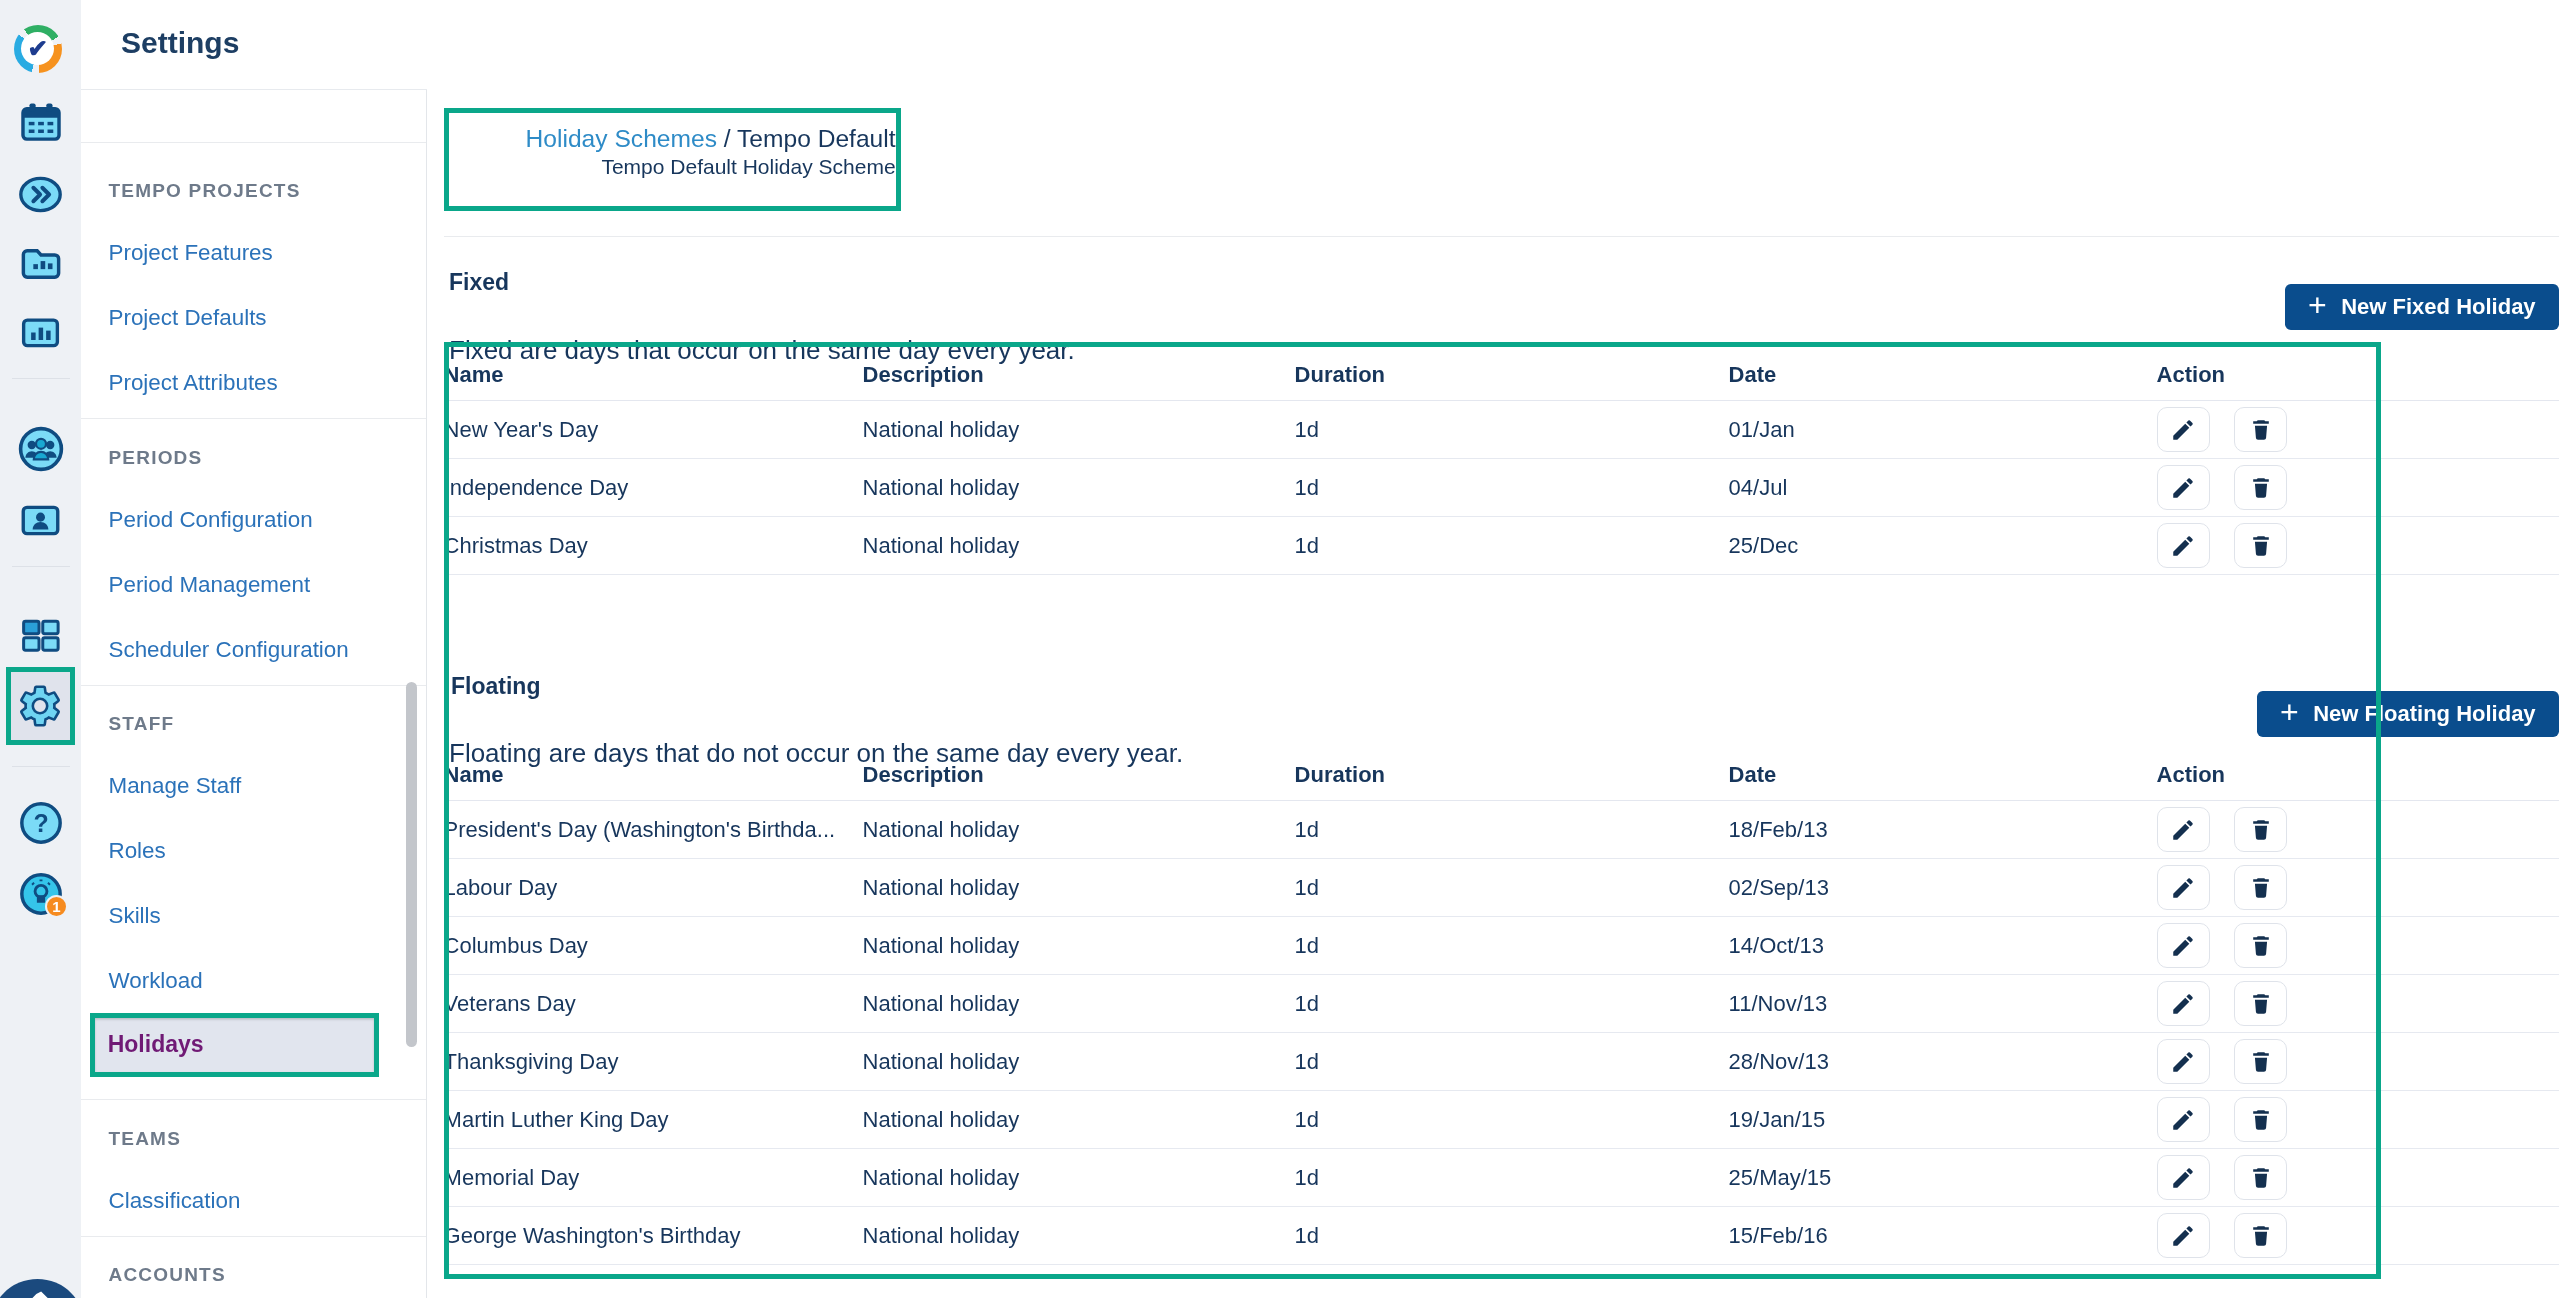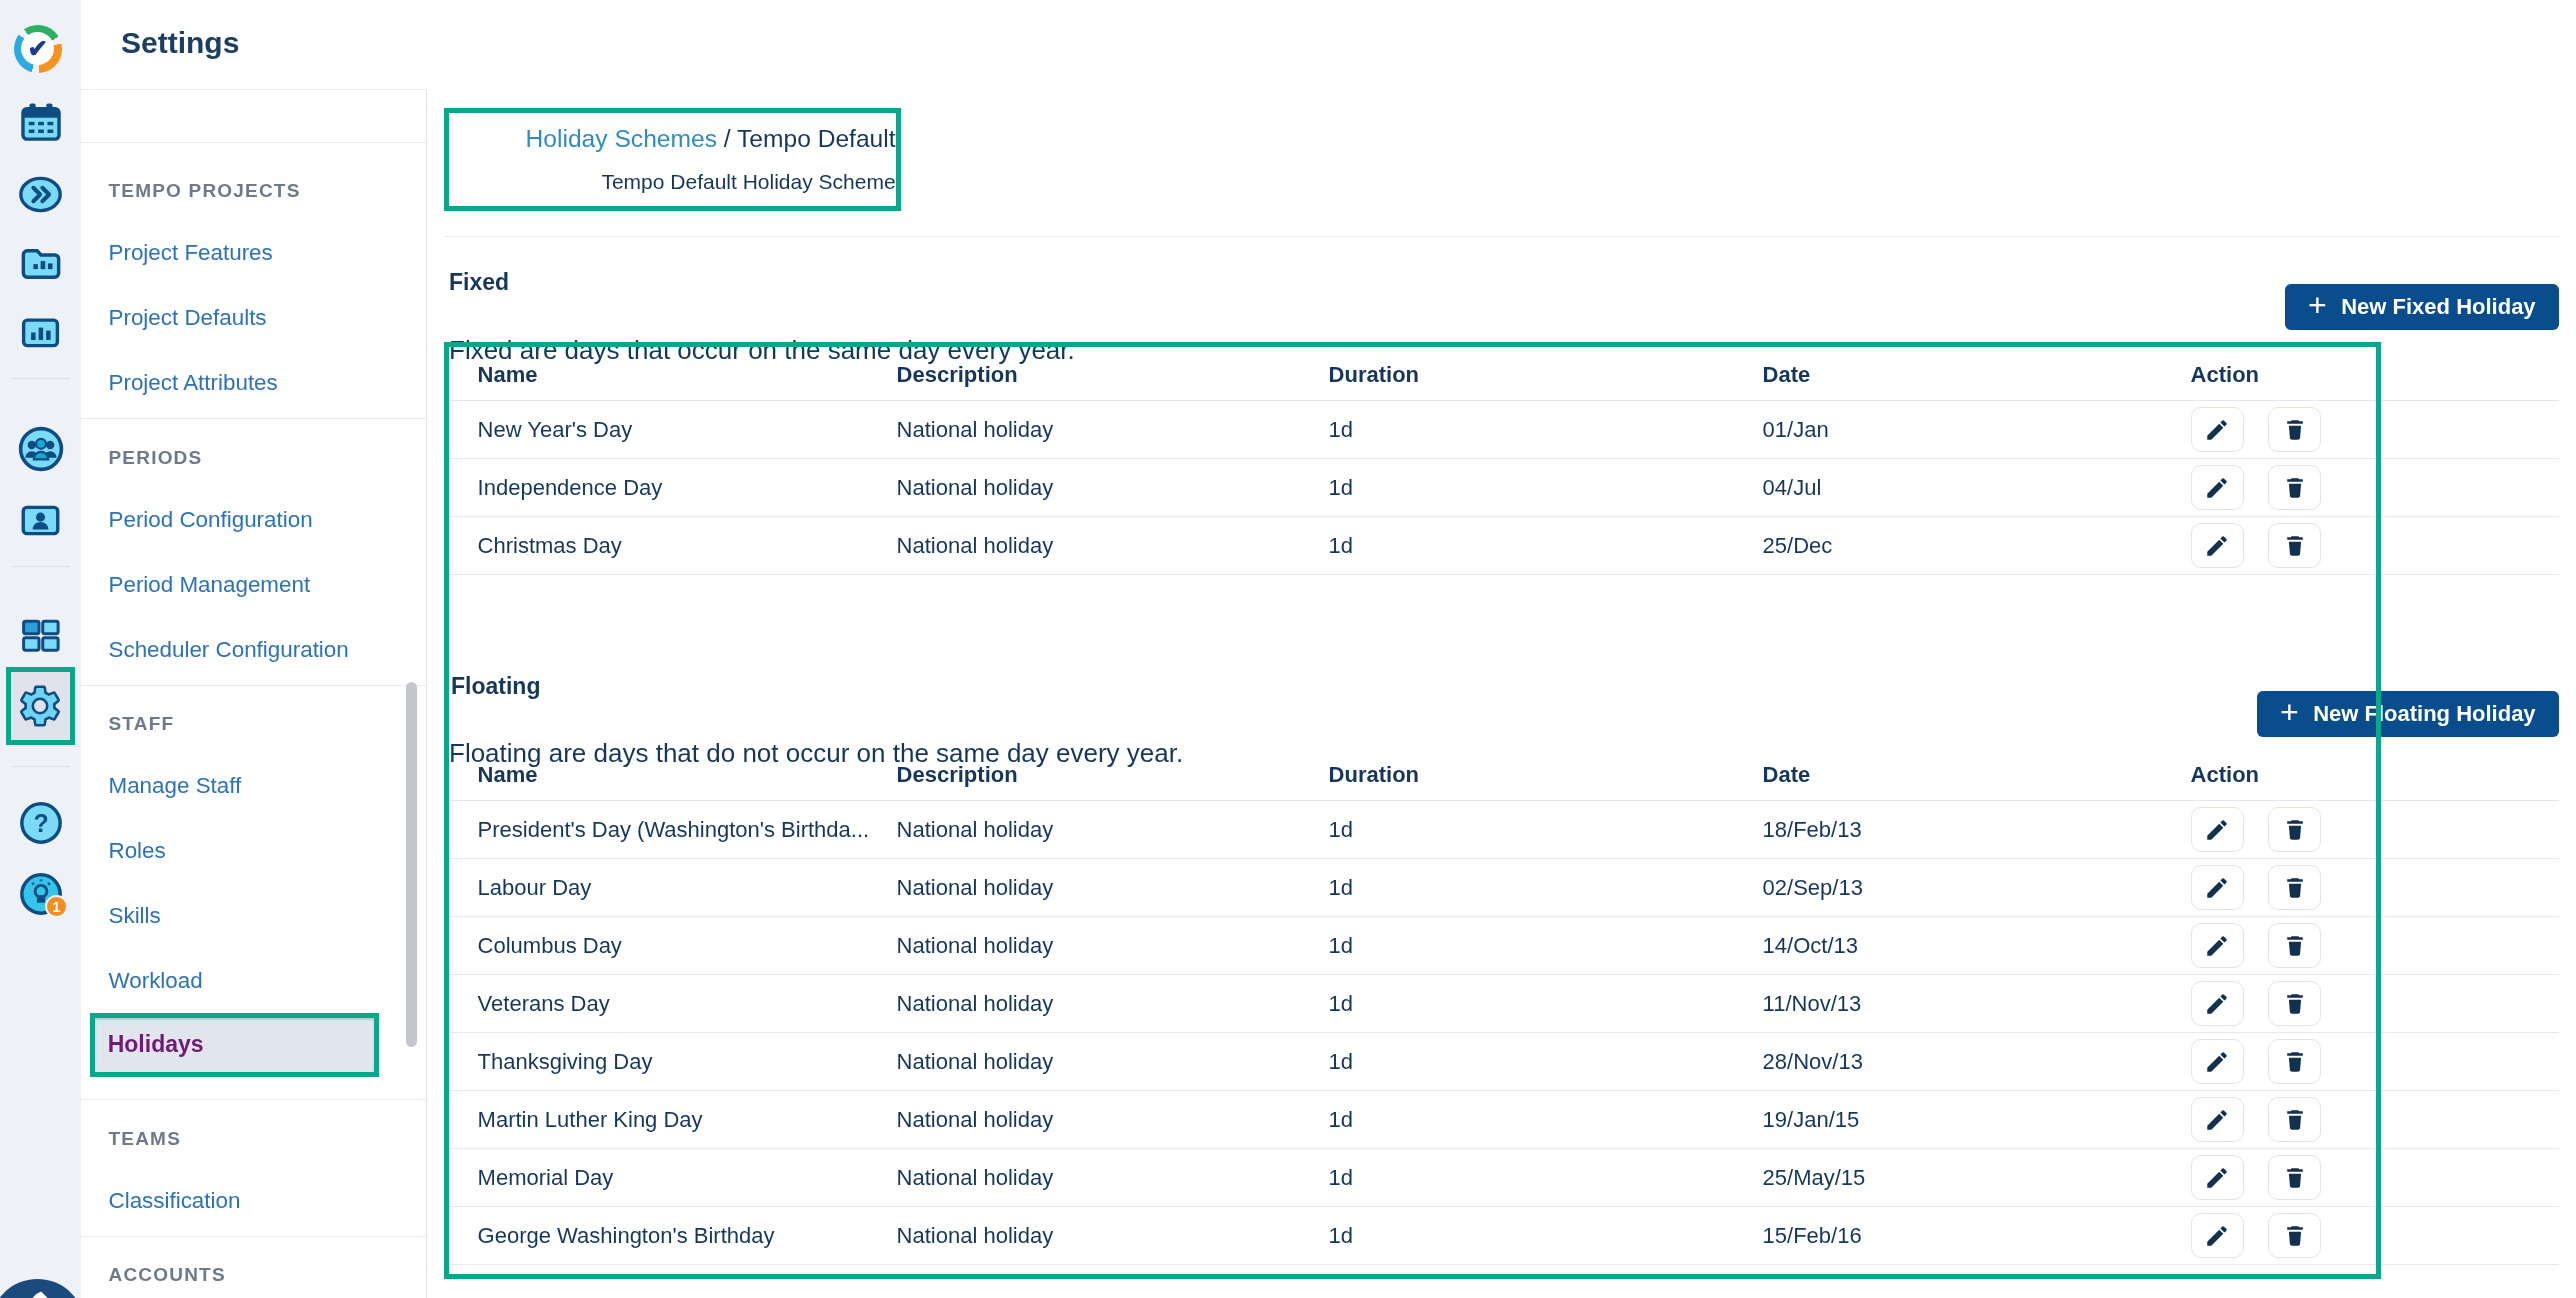--- a/index.html
+++ b/index.html
@@ -52,33 +52,33 @@
 
   
   :root { --green:#0aa78a; --navy:#17365c; }
   .main { position:absolute; left:427px; top:0; width:2149px; height:1299px; background:#fff; }
   .abs { position:absolute; }
 
   .crumb-box { left:16.6px; top:108px; width:457px; height:103px; border:5.8px solid var(--green);
                padding:11.6px 0 0 16px; background:#fff;text-align:right; }
   .crumb-line { font-size:24.6px; color:var(--navy); font-weight:500; white-space:nowrap; }
   .crumb-link { color:#2e8bc7; cursor:pointer; }
-  .crumb-sub { margin-top:17px; font-size:21px; color:var(--navy); }
+  .crumb-sub { margin-top:2px; font-size:21px; color:var(--navy); }
   .crumb-divider { left:16.6px; top:236px; width:2115px; height:1.4px; background:#e9ebee; }
 
   .sect-title { font-size:23px; font-weight:bold; color:var(--navy); }
   .sect-desc { font-size:26px; color:var(--navy);margin-top:28px; }
 
   .btn { position:absolute; right:17.4px; height:46px; background:#0a4d8d; border-radius:5.8px; color:#fff;
          font-size:22px; font-weight:bold; display:flex; align-items:center; padding:0 23px;
          border:none; cursor:pointer; z-index:10; }
   .btn .plus { font-size:32px; font-weight:300; margin-right:14.5px; line-height:1; padding-bottom:4.3px; }
 
   .table { left:16.6px; width:2115px; }
-  .t-row { display:grid; grid-template-columns:419px 432px 434px 428px 1fr; padding-left:34px;
+  .t-row { display:grid; grid-template-columns:419px 432px 434px 428px 1fr; 
            align-items:center; height:58px; border-bottom:1.4px solid #e6e9f0; }
   .t-head { height:51px; border-bottom:1.4px solid #e4e7ef; }
   .t-cell { font-size:22px; color:var(--navy); white-space:nowrap; overflow:hidden; }
   .th { font-weight:bold; }
   .actions { display:flex; }
   .abtn { width:53px; height:45px; border:1.4px solid #dfe3ea; border-radius:10px; background:#fff;
           display:flex; align-items:center; justify-content:center; margin-right:24.6px; cursor:pointer; }
   .abtn svg { width:26px; height:26px; fill:#14304f; }
 
   .tables-annot { left:16.6px; top:342px; width:1937px; height:937px; border:5.8px solid var(--green);

